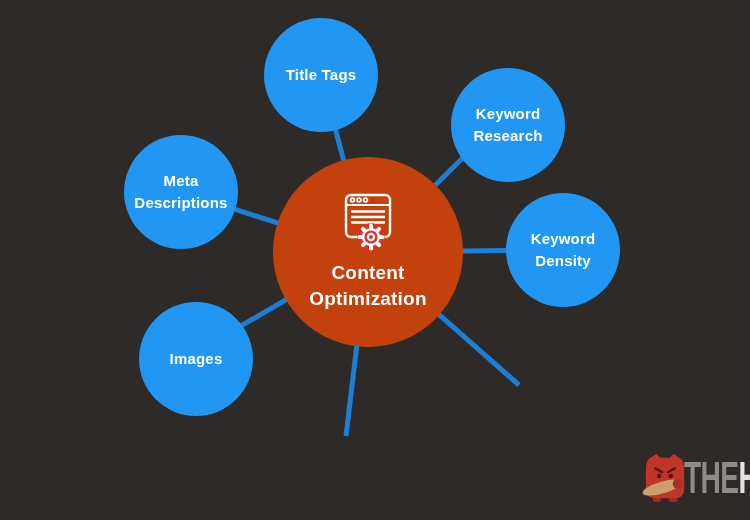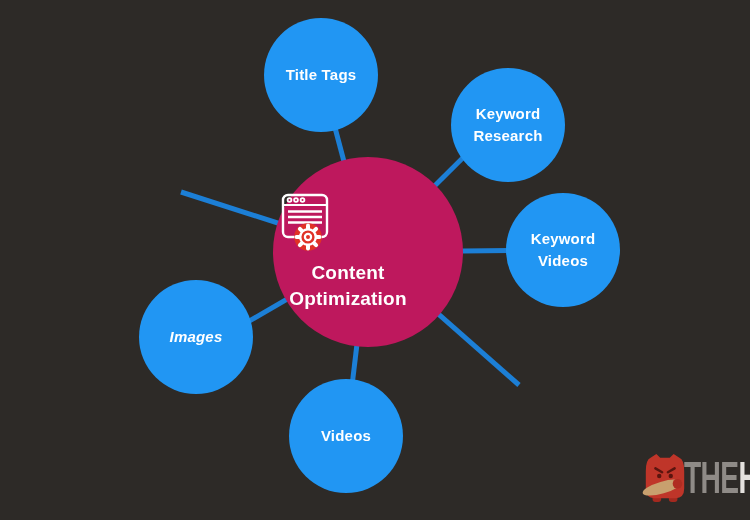--- a/index.html
+++ b/index.html
@@ -29,24 +29,24 @@
     letter-spacing: 0.2px;
   }
   .node .lbl { padding: 0 9px; }
   .center-node {
     position: absolute;
     left: 273px;
     top: 157px;
     width: 190px;
     height: 190px;
     border-radius: 50%;
-    background: #be185d;
+    background: #c2410c;
     display: flex;
     flex-direction: column;
-    align-items: flex-start;
+    align-items: center;
     justify-content: center;
     color: #ffffff;
   }
   .center-node .lbl {
     font-size: 19px;
     font-weight: bold;
     line-height: 1.35;
     text-align: center;
     width: 150px;
     margin-top: 7px;
@@ -83,28 +83,28 @@
     <line x1="368" y1="252" x2="346" y2="436" stroke="#1c7fd6" stroke-width="5"></line>
     <line x1="368" y1="252" x2="519" y2="385" stroke="#1c7fd6" stroke-width="5"></line>
   </svg>
 
   <div class="node" style="left:264px; top:18px;">
     <div class="lbl">Title Tags</div>
   </div>
   <div class="node" style="left:451px; top:68px;">
     <div class="lbl">Keyword Research</div>
   </div>
+  <div class="node" style="left:124px; top:135px;">
+    <div class="lbl">Meta Descriptions</div>
+  </div>
   <div class="node" style="left:506px; top:193px;">
-    <div class="lbl">Keyword Videos</div>
+    <div class="lbl">Keyword Density</div>
   </div>
-  <div class="node" style="left:139px; top:280px;font-style:italic;">
+  <div class="node" style="left:139px; top:302px;">
     <div class="lbl">Images</div>
-  </div>
-  <div class="node" style="left:289px; top:379px;">
-    <div class="lbl">Videos</div>
   </div>
 
   <div class="center-node">
     <svg class="center-icon" width="64" height="62" viewBox="0 0 64 62">
 
       <rect x="10" y="4" width="44" height="42" rx="5" fill="none" stroke="#ffffff" stroke-width="2.4"></rect>
       <line x1="10" y1="14" x2="54" y2="14" stroke="#ffffff" stroke-width="2.2"></line>
       <circle cx="16.5" cy="9" r="1.9" fill="none" stroke="#ffffff" stroke-width="1.8"></circle>
       <circle cx="23" cy="9" r="1.9" fill="none" stroke="#ffffff" stroke-width="1.8"></circle>
       <circle cx="29.5" cy="9" r="1.9" fill="none" stroke="#ffffff" stroke-width="1.8"></circle>

